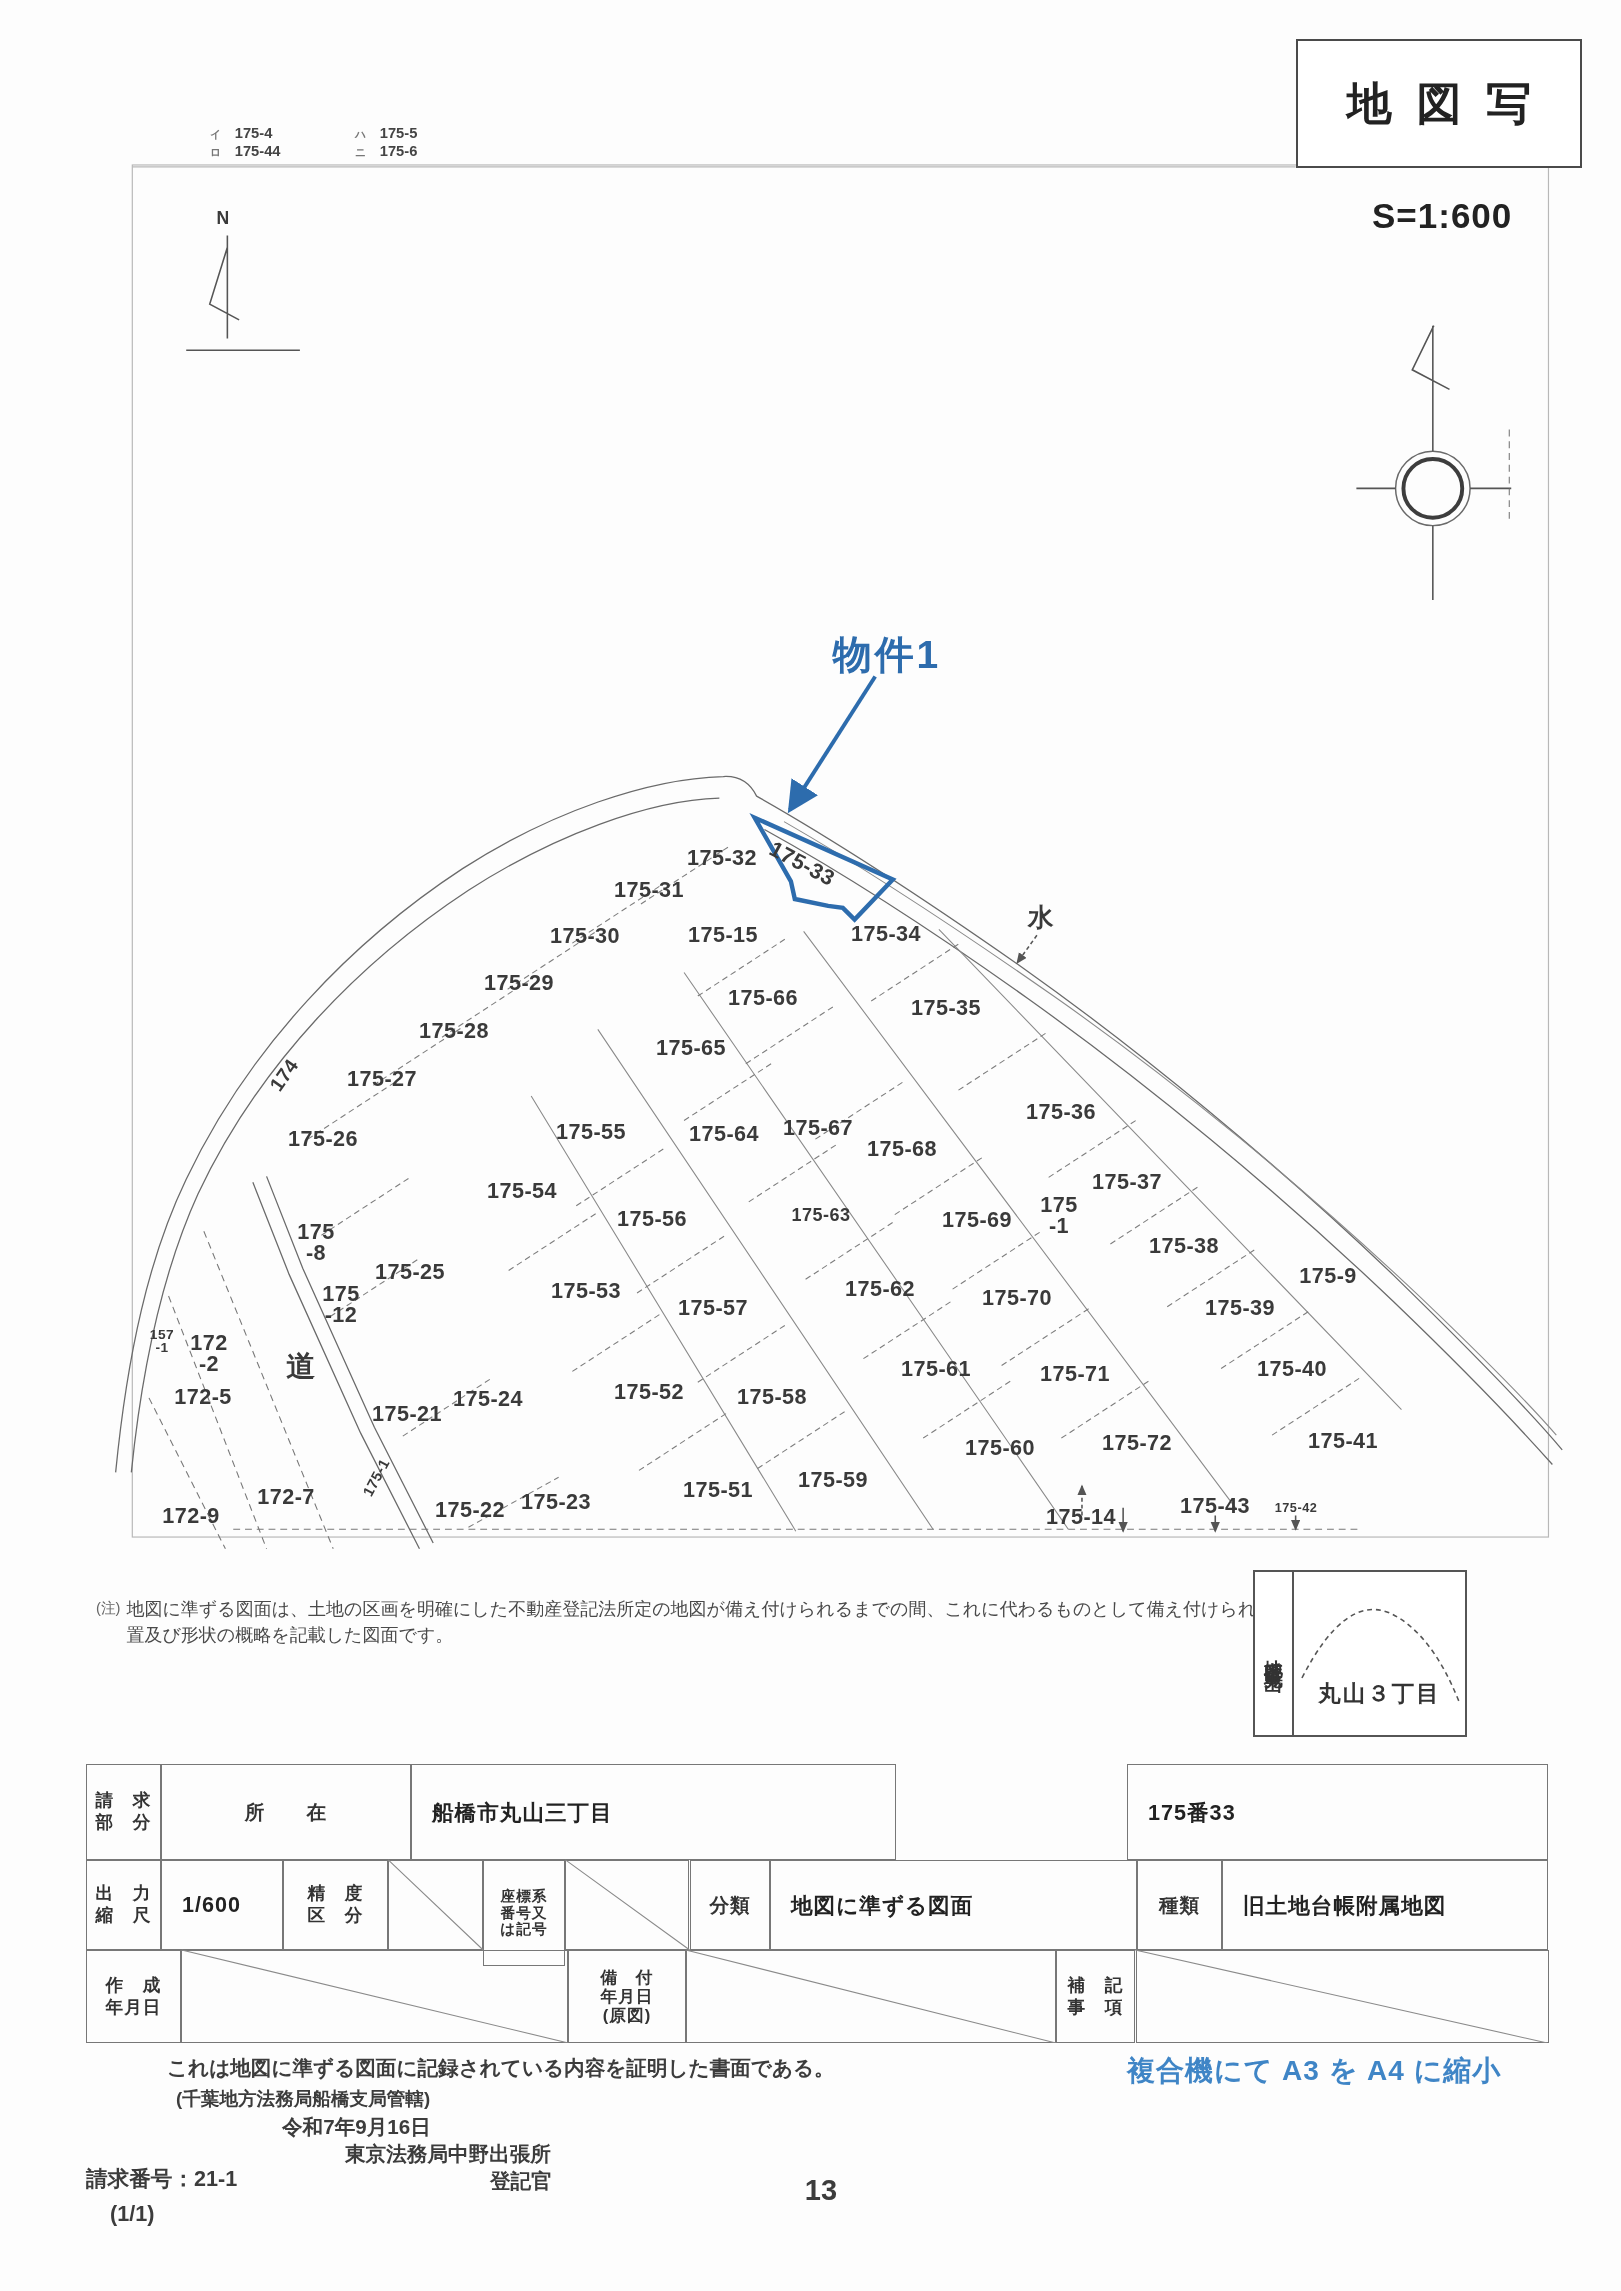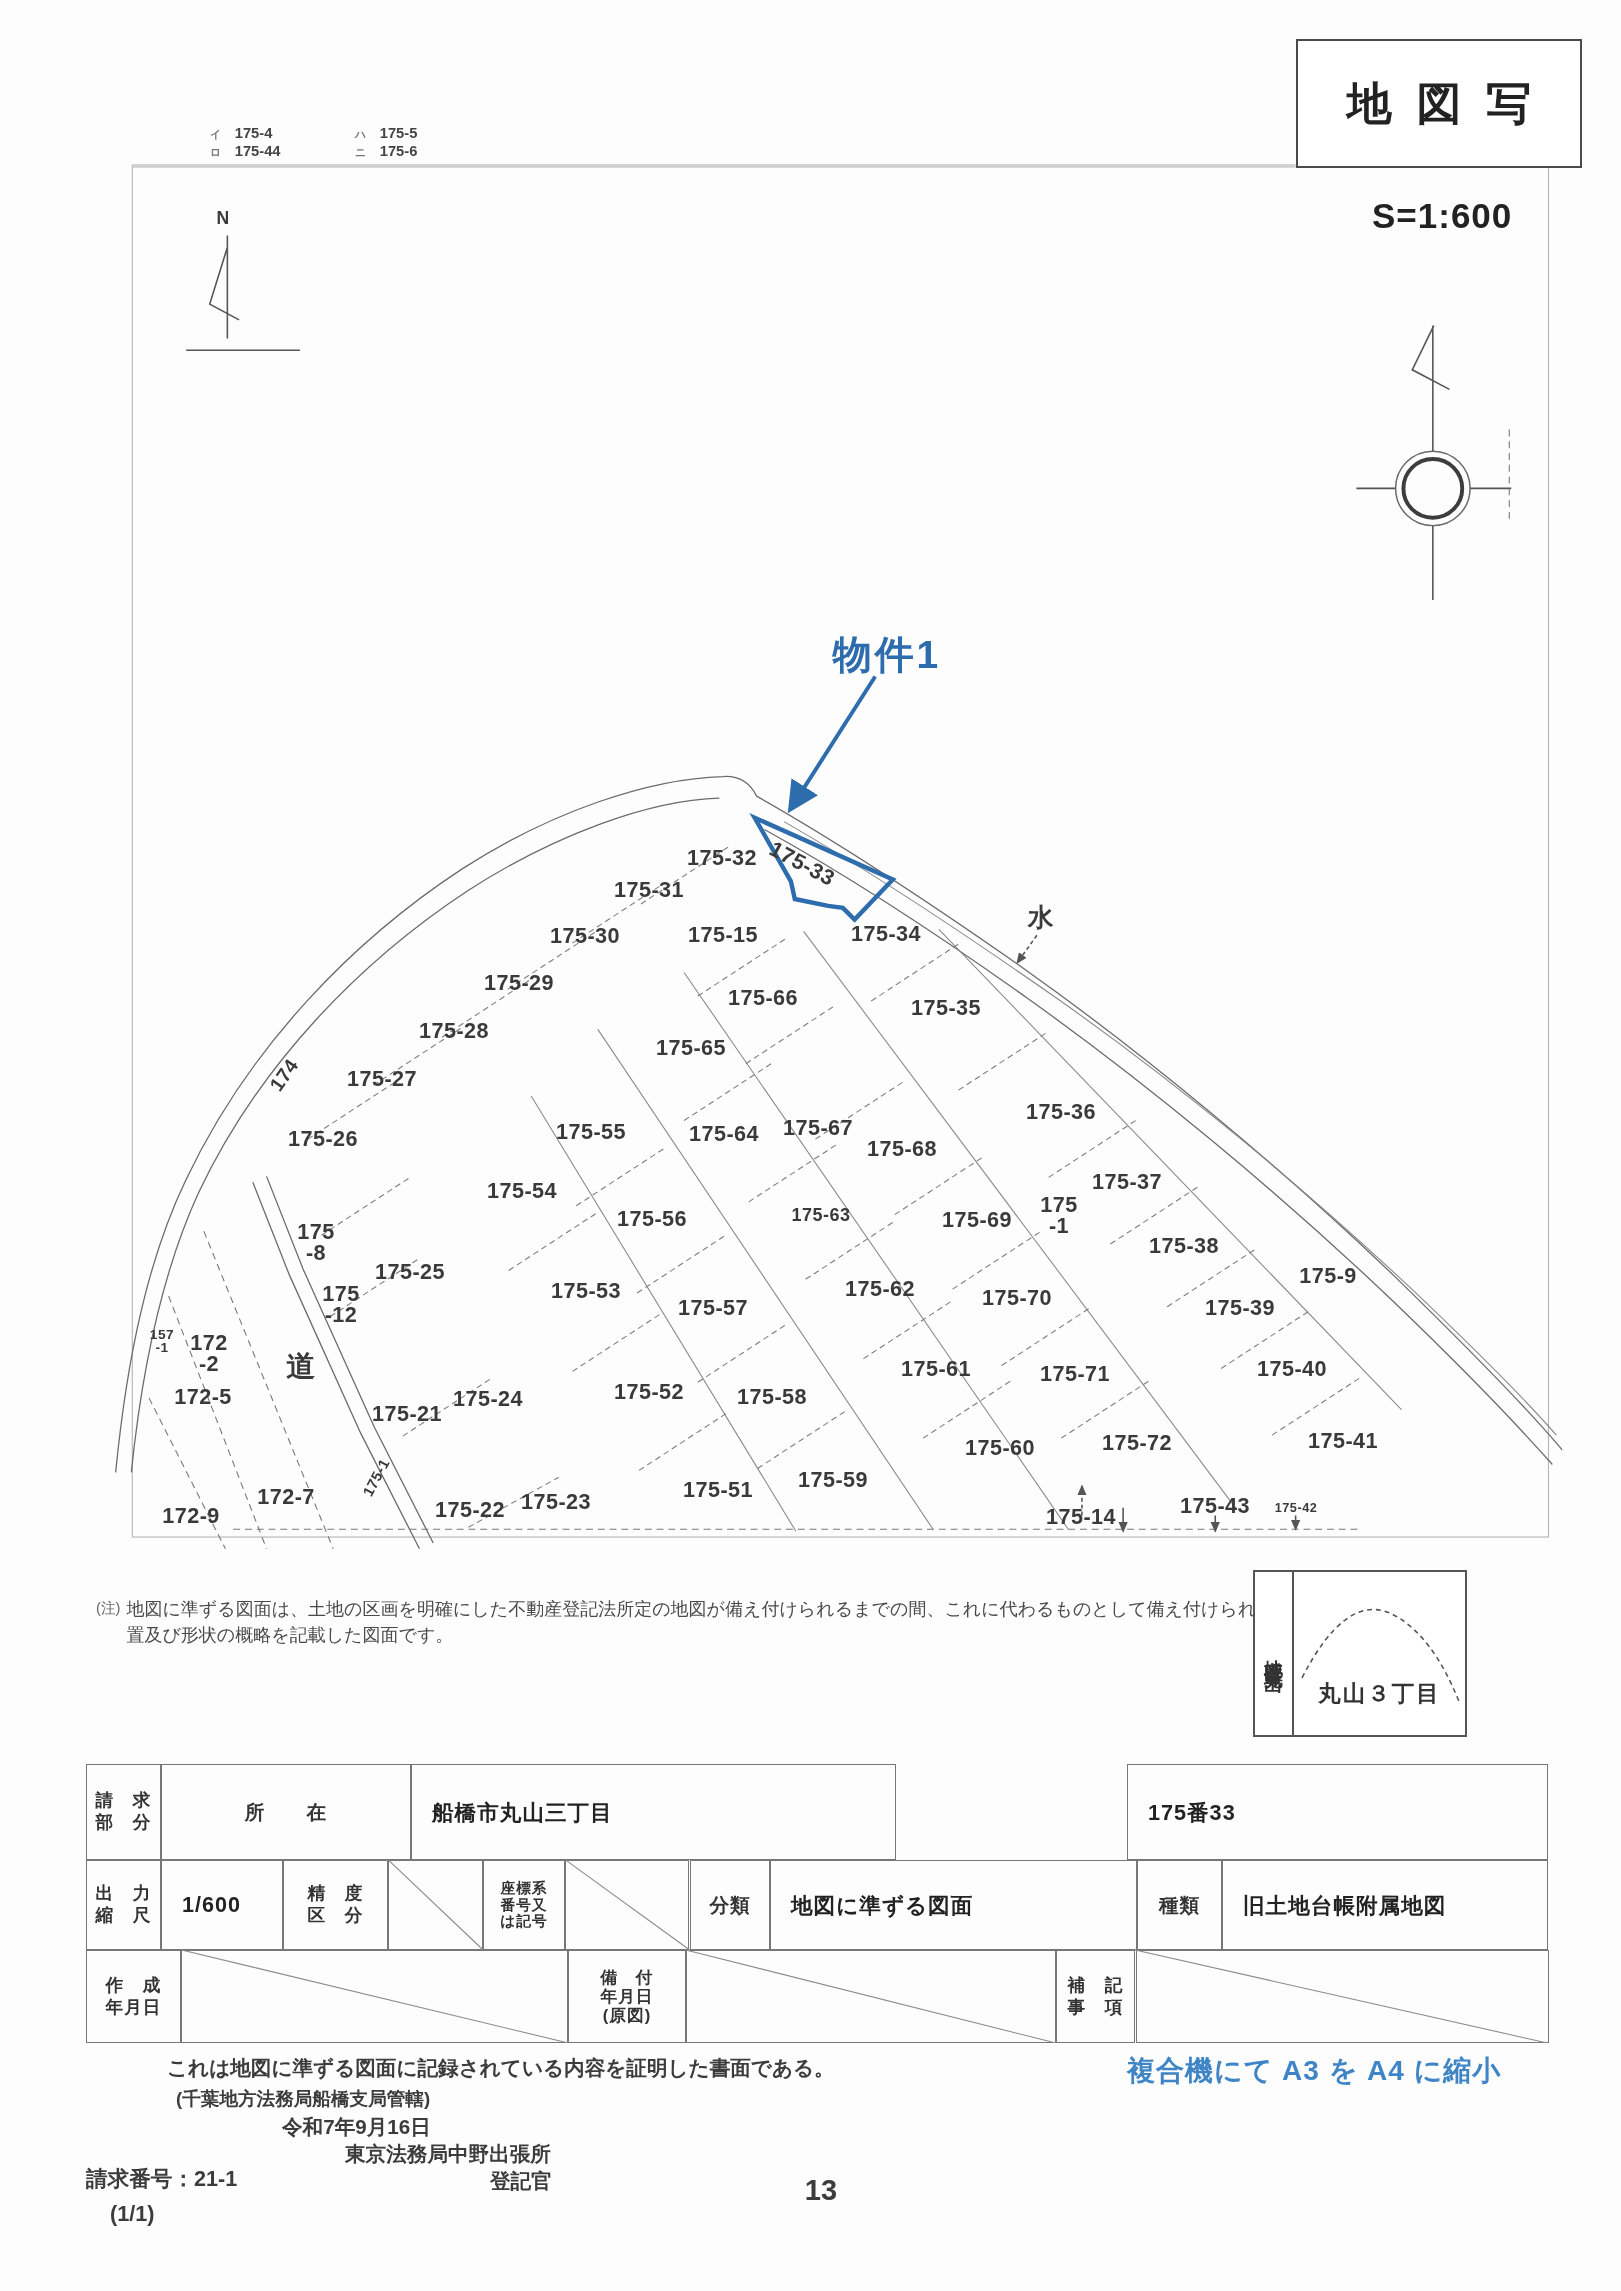--- a/index.html
+++ b/index.html
@@ -225,21 +225,21 @@
     <div class="cell lab" style="left:75px;top:0;width:250px;height:96px;">所　　在</div>
     <div class="cell val" style="left:325px;top:0;width:485px;height:96px;">船橋市丸山三丁目</div>
     <div class="cell val" style="left:1041px;top:0;width:421px;height:96px;">175番33</div>
 
     <div class="cell lab" style="left:0;top:96px;width:75px;height:90px;font-size:17.6px;">出　力
 縮　尺</div>
     <div class="cell val" style="left:75px;top:96px;width:122px;height:90px;">1/600</div>
     <div class="cell lab" style="left:197px;top:96px;width:105px;height:90px;font-size:17.6px;">精　度
 区　分</div>
     <div class="cell" style="left:302px;top:96px;width:95px;height:90px;"></div>
-    <div class="cell lab small" style="left:397px;top:96px;width:82px;height:90px;">座標系
+    <div class="cell lab small" style="left:397px;top:96px;width:82px;height:106px;">座標系
 番号又
 は記号</div>
     <div class="cell" style="left:479px;top:96px;width:124px;height:90px;"></div>
     <div class="cell lab" style="left:604px;top:96px;width:80px;height:90px;">分類</div>
     <div class="cell val" style="left:684px;top:96px;width:367px;height:90px;">地図に準ずる図面</div>
     <div class="cell lab" style="left:1051px;top:96px;width:85px;height:90px;">種類</div>
     <div class="cell val" style="left:1136px;top:96px;width:326px;height:90px;">旧土地台帳附属地図</div>
 
     <div class="cell lab" style="left:0;top:186px;width:95px;height:93px;font-size:17.6px;">作　成
 年月日</div>

